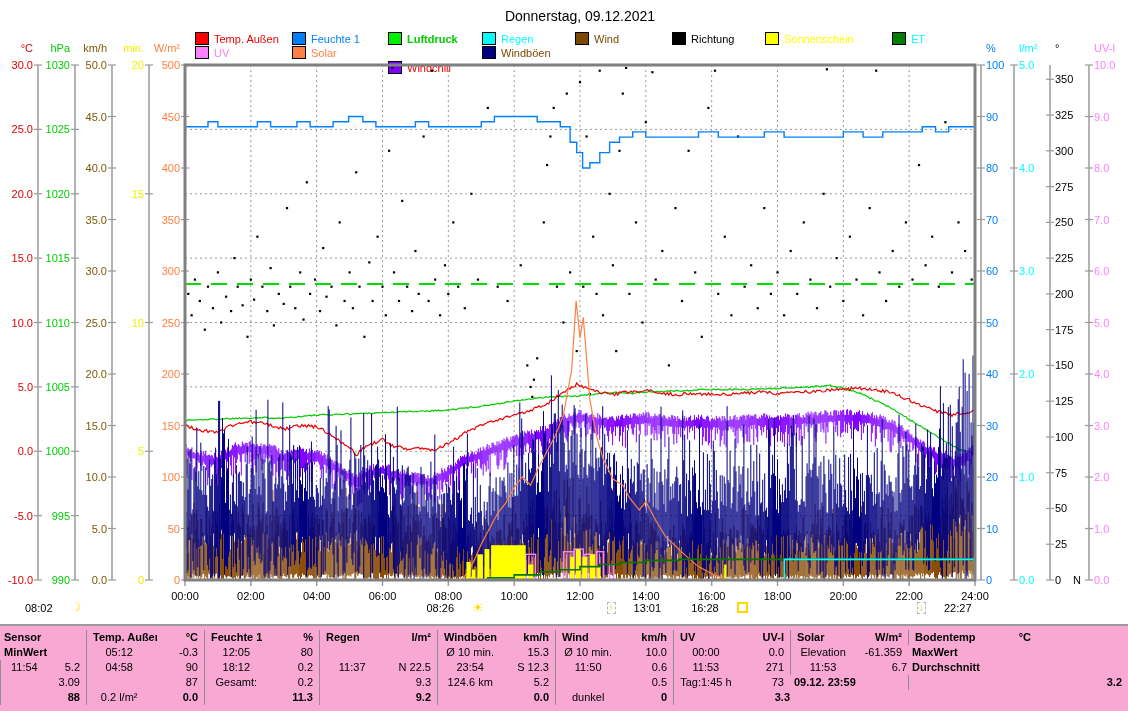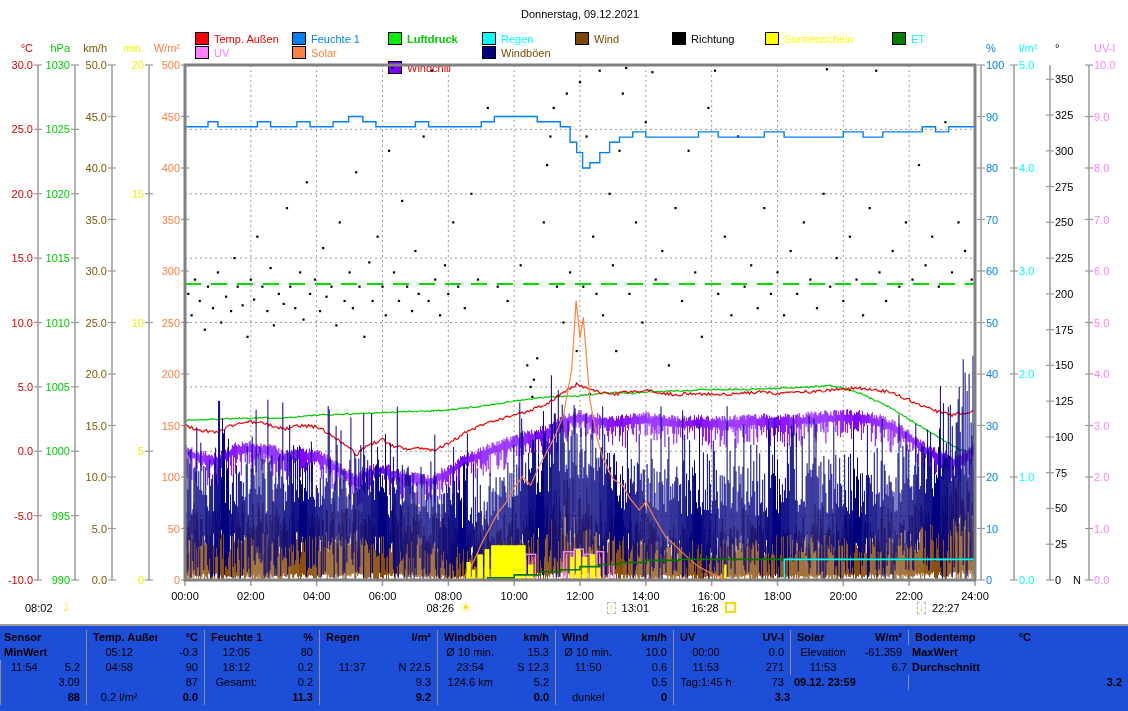--- a/index.html
+++ b/index.html
@@ -1,32 +1,32 @@
 <!DOCTYPE html>
 <html><head>
 <meta charset="utf-8">
 <style>
   html,body{margin:0;padding:0;background:#fff;}
   #stage{position:relative;width:1128px;height:711px;background:#fff;overflow:hidden;
          font-family:"Liberation Sans",sans-serif;-webkit-font-smoothing:none;}
   #title{position:absolute;left:185px;top:8px;width:790px;text-align:center;
-         font-size:11px;color:#000;}
+         font-size:14px;color:#000;}
   .leg-item{position:absolute;display:flex;align-items:center;height:13px;font-size:11px;white-space:nowrap;}
   .leg-box{width:12px;height:11px;border:1px solid #000;margin-right:5px;flex:0 0 auto;}
   #chart-svg{position:absolute;left:0;top:0;}
   .annot{position:absolute;top:601px;display:flex;align-items:center;height:13px;
-         font-size:11px;color:#000;white-space:nowrap;gap:6px;}
+         font-size:11px;color:#000;white-space:nowrap;gap:18px;}
   .icon-glyph{font-size:11px;line-height:11px;}
   .sun-g{color:#ffd800;font-size:13px;}
   .sq-g{width:7px;height:7px;border:2px solid #ffd800;display:inline-block;}
   .arr-g{color:#e3c400;font-weight:bold;border:1px dashed #bbb;padding:0 1px;line-height:10px;font-size:10px;}
   .moon-g{color:#ffd800;font-size:12px;}
   
   #sum-table{position:absolute;left:0;top:624px;width:1128px;height:87px;
-    background:#1d4ed8;border-top:2px solid #9a9a9a;box-sizing:border-box;
+    background:#f9a8d4;border-top:2px solid #9a9a9a;box-sizing:border-box;
     display:grid;grid-template-columns:86px 118px 115px 118px 118px 118px 117px 118px 1fr;
     grid-auto-rows:15px;padding-top:4px;font-size:11px;color:#000;}
   .t-label{font-weight:bold;padding-left:4px;line-height:15px;white-space:nowrap;}
   .t-cell{display:flex;line-height:15px;border-left:1px solid #8e8e8e;white-space:nowrap;}
   .t-cell .lft{flex:0 0 55%;text-align:center;overflow:hidden;}
   .t-cell .rgt{flex:1 1 auto;text-align:right;padding-right:6px;}
   .t-cell.last-col .lft{flex:0 0 64px;}
   .t-cell.last-col .rgt{flex:0 0 52px;}
   .t-head{font-weight:bold;}
   .t-head .lft{text-align:left;padding-left:6px;flex:0 0 55%;}

